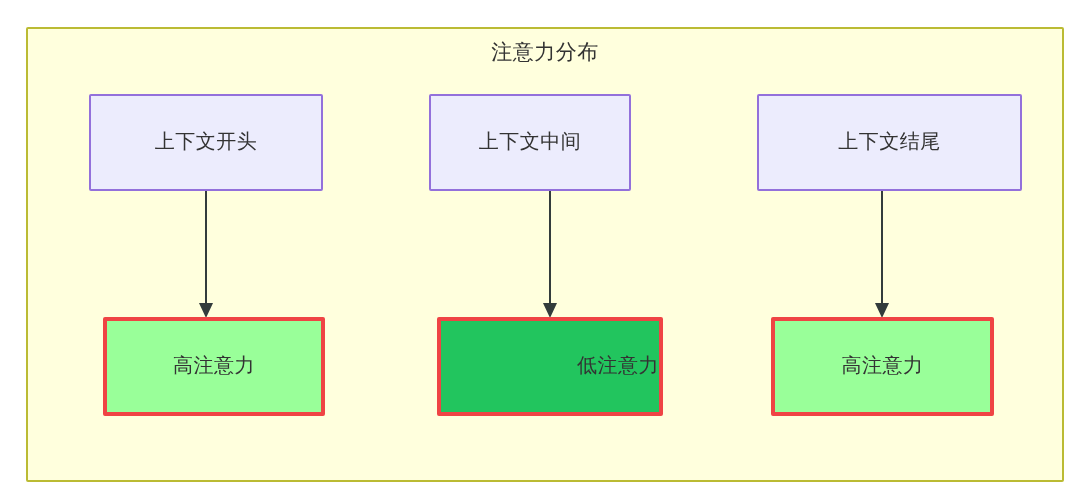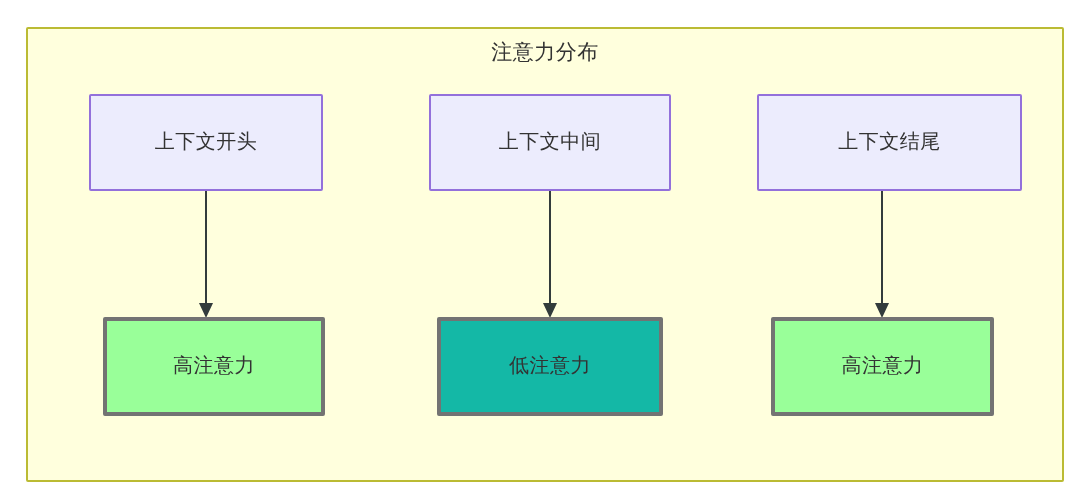--- a/index.html
+++ b/index.html
@@ -69,37 +69,37 @@
   
   .node-context {
     width: 234px;
     height: 97px;
     background: #ececfd;
     border: 2px solid #9370db;
     border-radius: 2px;
     top: 94px;
   }
   .node-context.col-1 { left: 89px; }
-  .node-context.col-2 { left: 429px; width: 242px; }
+  .node-context.col-2 { left: 429px; width: 202px; }
   .node-context.col-3 { left: 757px; width: 265px; }
 
   
   .node-attention {
     width: 222px;
     height: 99px;
-    border: 4px solid #737373;
+    border: 4px solid #ef4444;
     border-radius: 2px;
     top: 317px;
   }
   .node-attention.col-1 { left: 103px; }
   .node-attention.col-2 { left: 437px; width: 226px; }
   .node-attention.col-3 { left: 771px; width: 223px; }
 
   .fill-high { background: #99ff99; }
-  .fill-low  { background: #14b8a6; }
+  .fill-low  { background: #22c55e; justify-content: flex-end; }
 
   
   .edge {
     position: absolute;
     top: 191px;
     width: 2px;
     height: 113px;
     background: #333c3c;
   }
   .edge.col-1 { left: 205px; }

